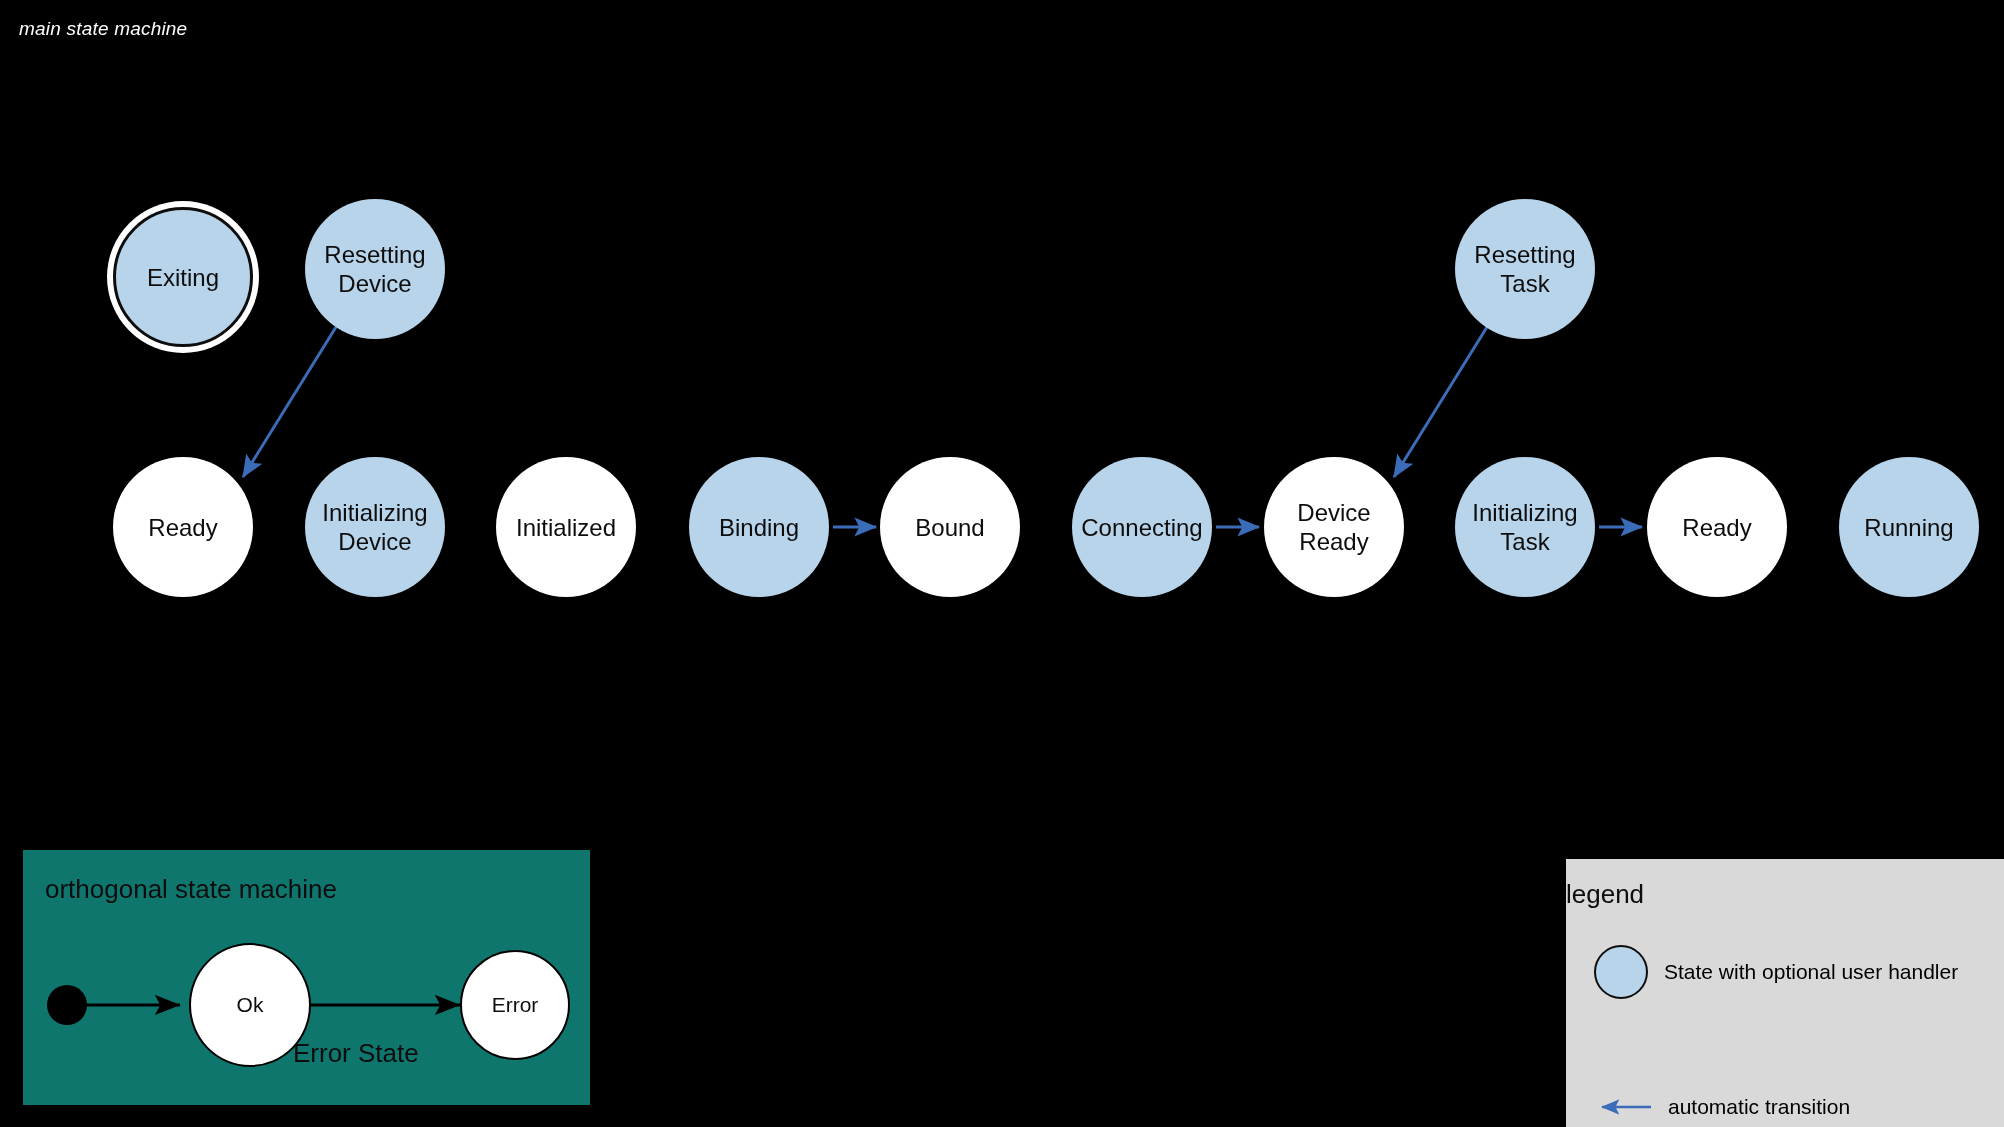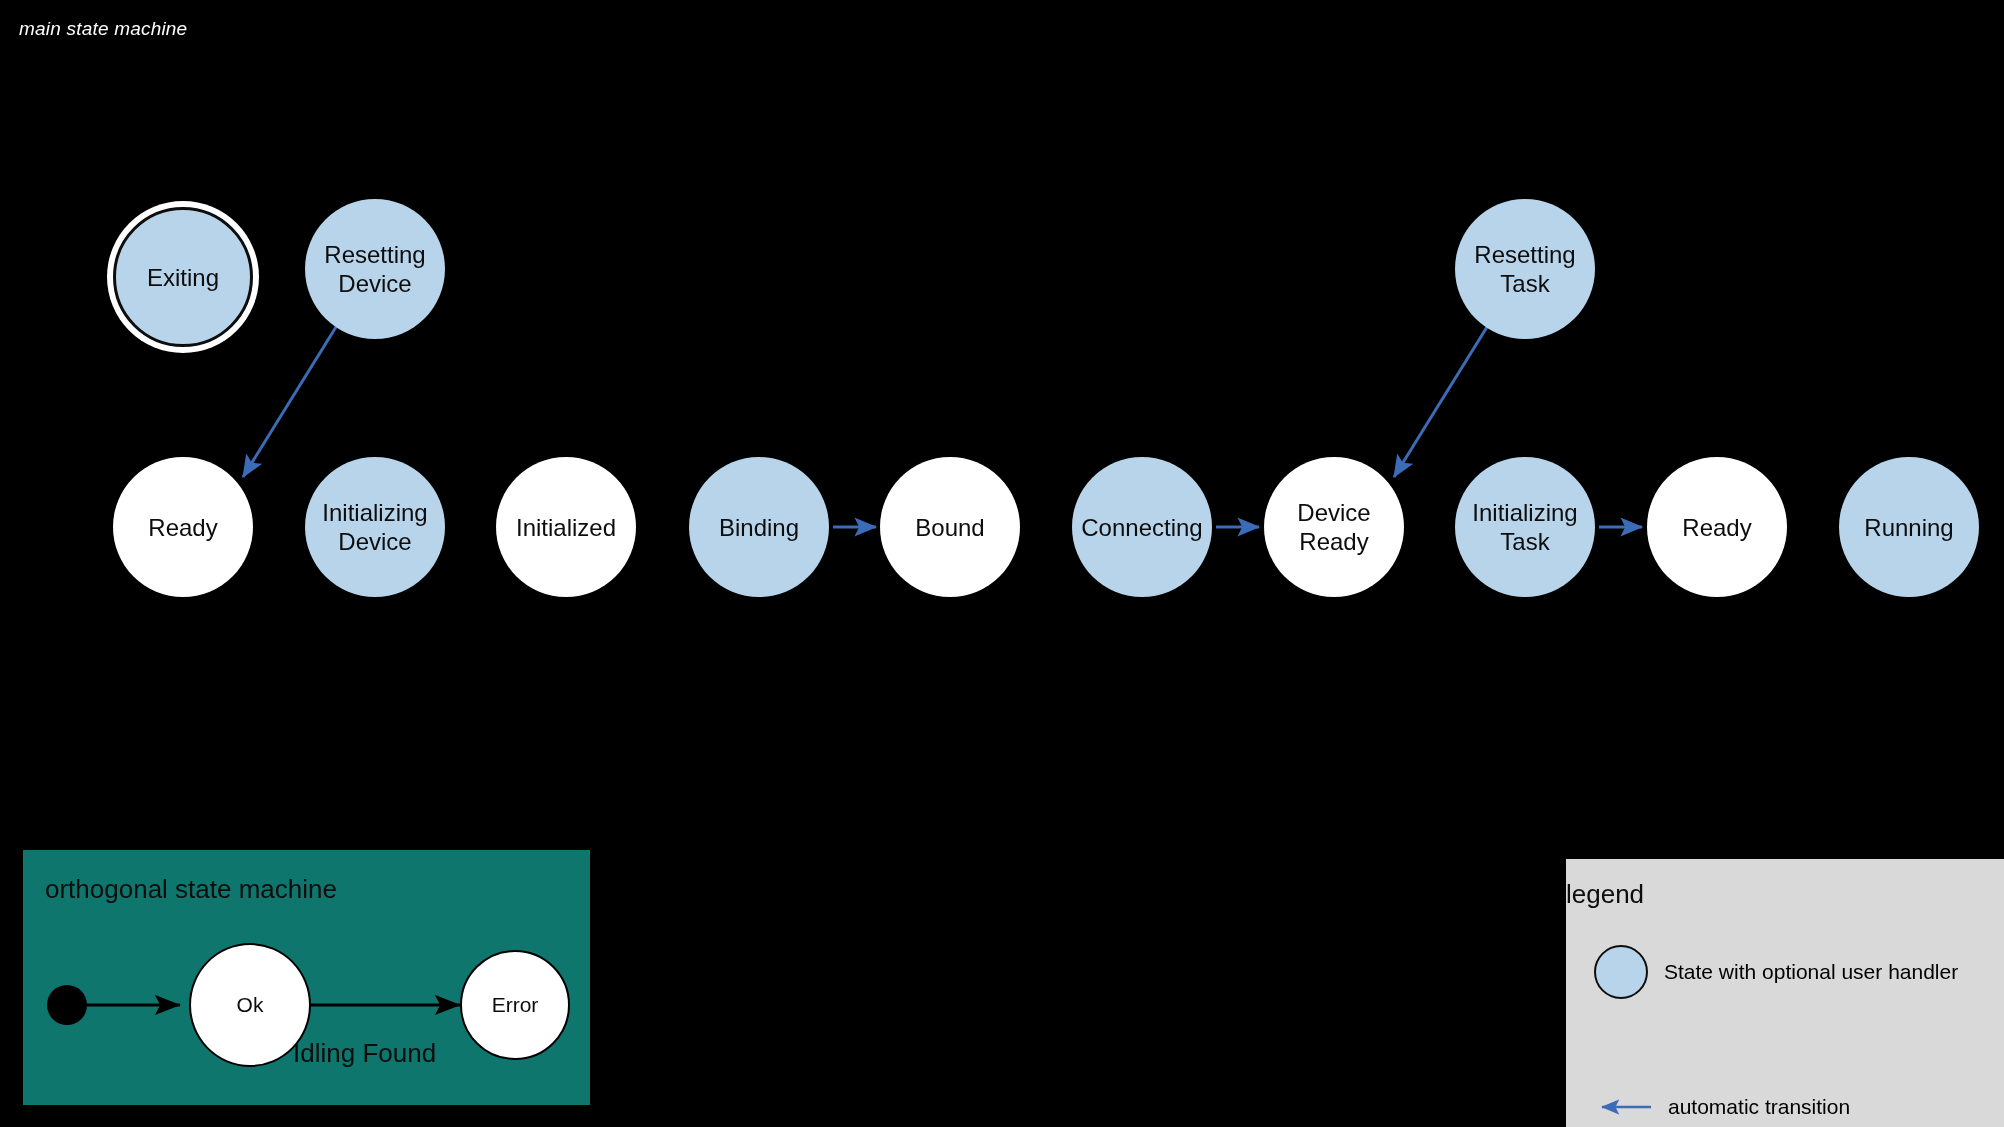--- a/index.html
+++ b/index.html
@@ -239,21 +239,21 @@
       <circle cx="44" cy="155" r="20" fill="#000000"></circle>
       <line x1="62" y1="155" x2="157" y2="155" stroke="#000000" stroke-width="3" marker-end="url(#arrowBlack)"></line>
       <line x1="287" y1="155" x2="437" y2="155" stroke="#000000" stroke-width="3" marker-end="url(#arrowBlack)"></line>
     </svg>
     <div class="ortho-node" style="left:437px; top:100px; width:110px; height:110px;">
       <span>Error</span>
     </div>
     <div class="ortho-node" style="left:166px; top:93px; width:122px; height:124px;">
       <span>Ok</span>
     </div>
-    <div id="ortho-edge-label" style="left:270px; top:188px;">Idling Found</div>
+    <div id="ortho-edge-label" style="left:270px; top:188px;">Error State</div>
   </div>
 
   <div id="legend-panel">
     <div id="legend-title">legend</div>
 
     <div class="legend-row" id="legend-row-1">
       <span class="swatch handler"></span>
       <span class="label">State with optional user handler</span>
     </div>
 

